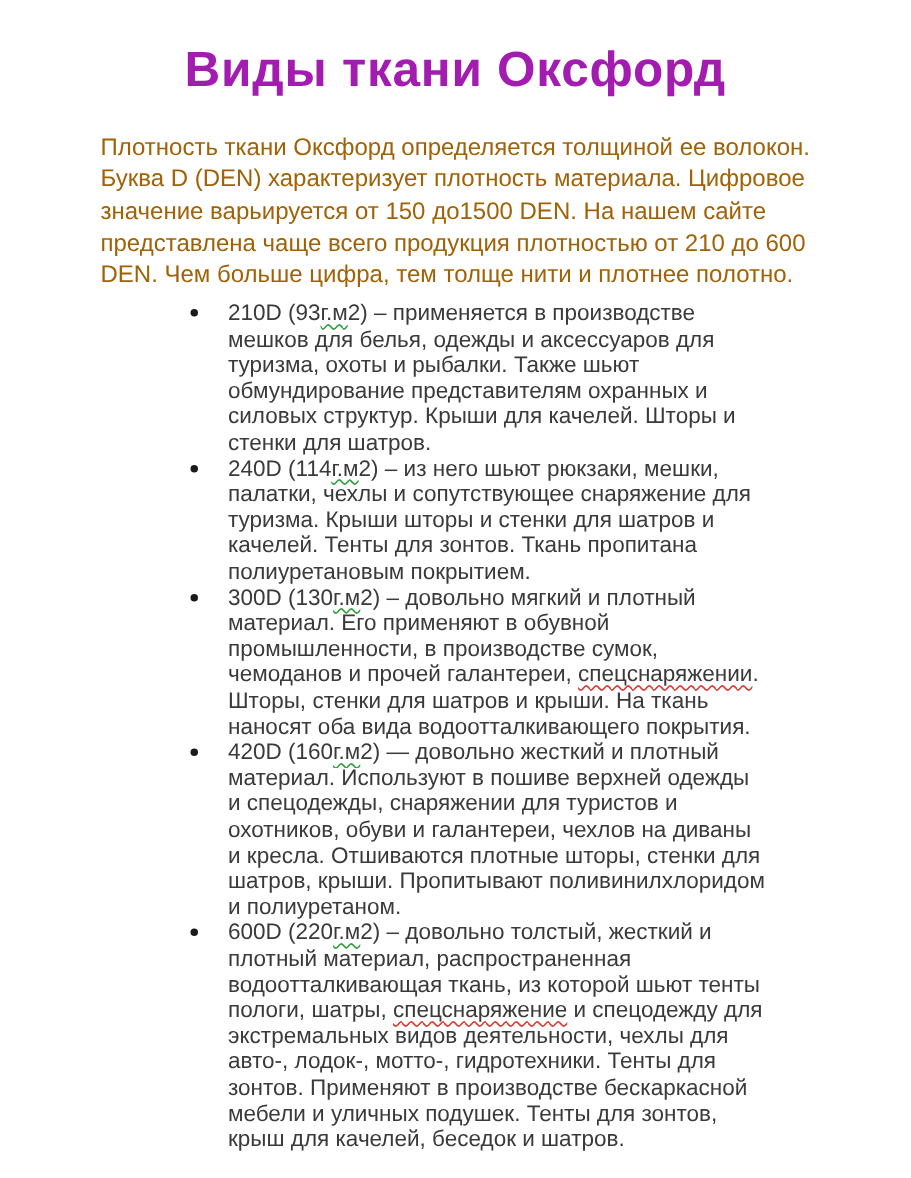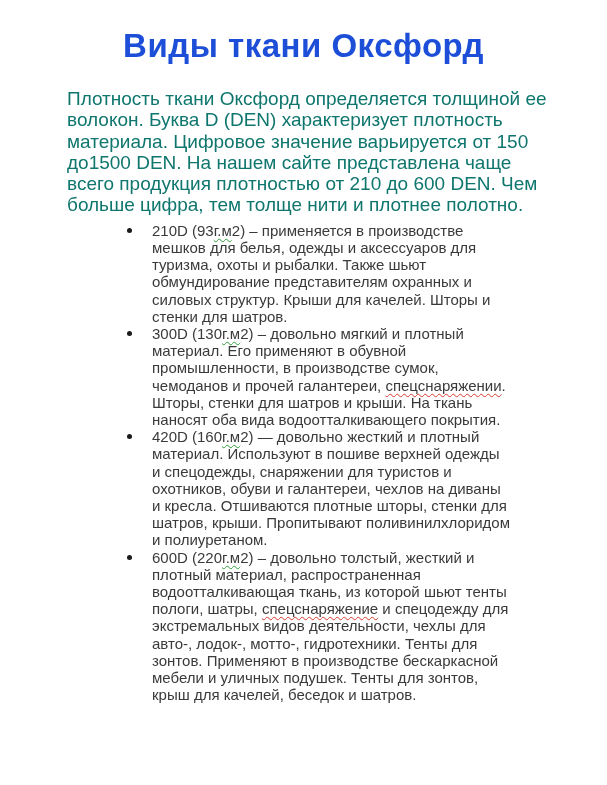--- a/index.html
+++ b/index.html
@@ -18,29 +18,29 @@
     color: #3a3a3a;
     -webkit-font-smoothing: antialiased;
   }
   .doc-title {
     margin: 0;
     padding-top: 27px;
     text-align: center;
     font-size: 33px;
     line-height: 37px;
     font-weight: 700;
-    color: #1d4ed8;
+    color: #a21caf;
     letter-spacing: 0.5px;
   }
   .intro {
     margin: 24px 0 0 67px;
     width: 481px;
-    font-size: 19px;
+    font-size: 16px;
     line-height: 21.3px;
-    color: #0f766e;
+    color: #a16207;
   }
   .density-list {
     margin: 6px 0 0 0;
     padding: 0;
     list-style: none;
   }
   .density-list li {
     position: relative;
     margin-left: 152px;
     width: 358px;
@@ -82,20 +82,23 @@
   <h1 class="doc-title">Виды ткани Оксфорд</h1>
 
   <p class="intro">Плотность ткани Оксфорд определяется толщиной ее волокон. Буква D (DEN) характеризует плотность материала. Цифровое значение варьируется от 150 до1500 DEN. На нашем сайте представлена чаще всего продукция плотностью от 210 до 600 DEN. Чем больше цифра, тем толще нити и плотнее полотно.</p>
 
   <ul class="density-list">
 
     <li>
       <span class="bullet-dot"></span><b class="density-label">210D</b><span class="item-text"> (93<span class="grammar-green">г.м</span>2) – применяется в производстве мешков для белья, одежды и аксессуаров для туризма, охоты и рыбалки. Также шьют обмундирование представителям охранных и силовых структур. Крыши для качелей. Шторы и стенки для шатров.</span>
     </li>
 
+    <li>
+      <span class="bullet-dot"></span><b class="density-label">240D</b><span class="item-text"> (114<span class="grammar-green">г.м</span>2) – из него шьют рюкзаки, мешки, палатки, чехлы и сопутствующее снаряжение для туризма. Крыши шторы и стенки для шатров и качелей. Тенты для зонтов. Ткань пропитана полиуретановым покрытием.</span>
+    </li>
 
     <li>
       <span class="bullet-dot"></span><b class="density-label">300D</b><span class="item-text"> (130<span class="grammar-green">г.м</span>2) – довольно мягкий и плотный материал. Его применяют в обувной промышленности, в производстве сумок, чемоданов и прочей галантереи, <span class="spell-red">спецснаряжении</span>. Шторы, стенки для шатров и крыши. На ткань наносят оба вида водоотталкивающего покрытия.</span>
     </li>
 
     <li>
       <span class="bullet-dot"></span><b class="density-label">420D</b><span class="item-text"> (160<span class="grammar-green">г.м</span>2) — довольно жесткий и плотный материал. Используют в пошиве верхней одежды и спецодежды, снаряжении для туристов и охотников, обуви и галантереи, чехлов на диваны и кресла. Отшиваются плотные шторы, стенки для шатров, крыши. Пропитывают поливинилхлоридом и полиуретаном.</span>
     </li>
 
     <li>

